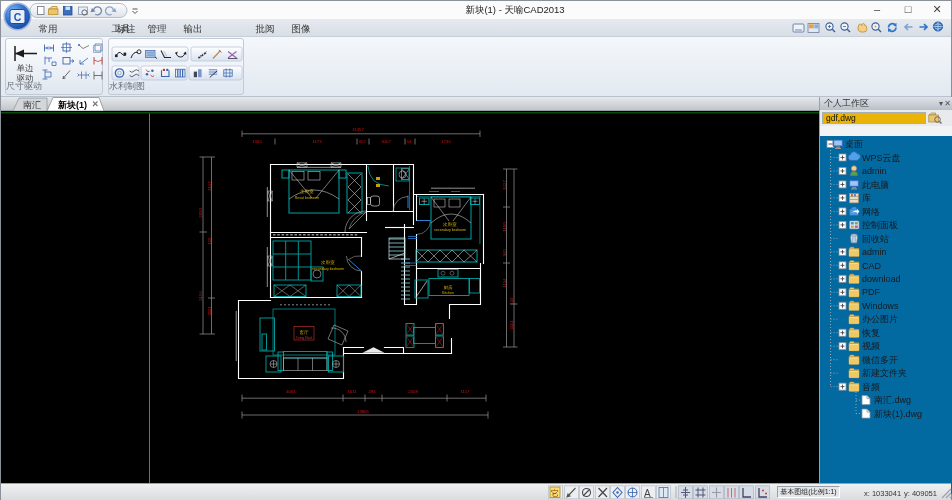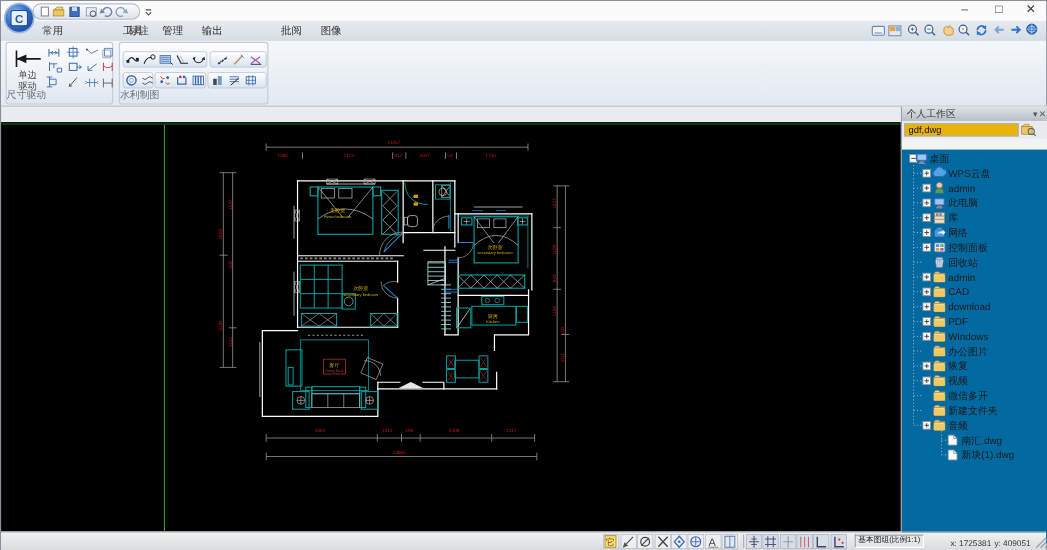--- a/index.html
+++ b/index.html
@@ -31,20 +31,21 @@
   #statusbar { position:absolute; left:0; top:482px; width:100%; height:18px; background:linear-gradient(#f0f1f2,#d8dadd); border-top:1px solid #9aa0a8; }
   #statmsg { position:absolute; left:1px; top:1px; width:458px; height:14px; background:#fff; border:1px solid #b0b4ba; font-size:8.5px; line-height:13px; padding-left:2px; color:#111; }
   .stxt { position:absolute; font-size:7.5px; color:#333; top:5px; }
   
   #wm { position:absolute; left:845px; top:450px; width:107px; height:41px; }
 </style>
 </head>
 <body>
 <div id="app">
   <div id="titlebar">
+    <div id="title" style="padding-left:78px;">新块(1) - 天喻CAD2013</div>
     <div class="winbtn" style="left:861px;">–</div>
     <div class="winbtn" style="left:892px;">□</div>
     <div class="winbtn" style="left:921px;">✕</div>
   </div>
   <svg id="qat" style="position:absolute;left:0;top:0;z-index:5;" width="200" height="36">
     <defs>
       <radialGradient id="logograd" cx="35%" cy="30%" r="75%">
         <stop offset="0%" stop-color="#7db3ef"></stop>
           <stop offset="55%" stop-color="#2f6fce"></stop>
           <stop offset="100%" stop-color="#174a9e"></stop>
@@ -241,20 +242,29 @@
             <path d="M0.8,1.8 h8.4 M0.8,4 h8.4 M0.8,6.2 h8.4" stroke="#3a66b0" stroke-width="0.8"></path>
             <path d="M1.8,9.4 l7.4,-6.6" stroke="#222" stroke-width="0.9"></path>
           </g>
           <g transform="translate(114,3)">
             <rect x="0.8" y="1.8" width="8.4" height="6.4" fill="none" stroke="#3a66b0" stroke-width="0.8"></rect>
             <path d="M3.2,0.4 v9.2 M6.8,0.4 v9.2 M0.8,5 h8.4" stroke="#3a66b0" stroke-width="0.7"></path>
           </g>
         </g>
       </svg>
     </div>
+  </div>
+  <div id="doctabs">
+    <svg width="220" height="14" style="position:absolute;left:0;top:0;">
+      <polygon points="12,14 18,1 46,1 46,14" fill="#d3d7db" stroke="#969aa0" stroke-width="0.8"></polygon>
+      <polygon points="46,14 52,0.5 98,0.5 103,14" fill="#ffffff" stroke="#888d94" stroke-width="0.8"></polygon>
+      <text x="22" y="10.5" font-size="9" fill="#333" font-family="Liberation Sans">南汇</text>
+      <text x="57" y="10.5" font-size="9" font-weight="bold" fill="#000" font-family="Liberation Sans">新块(1)</text>
+      <path d="M92,4.5 l4.5,4.5 M96.5,4.5 L92,9" stroke="#777" stroke-width="1.1"></path>
+    </svg>
   </div>
   <div id="canvas">
   <svg width="818" height="373" viewBox="0 110 818 373">
     <line x1="0" y1="111.7" x2="818" y2="111.7" stroke="#0c4a0c" stroke-width="1.4"></line>
     <line x1="148.5" y1="112.5" x2="148.5" y2="483" stroke="#2f9e2f" stroke-width="1"></line>
 
     <g stroke="#9a9a9a" stroke-width="0.7">
       <line x1="241" y1="132.8" x2="479" y2="132.8"></line>
       <line x1="241" y1="129.5" x2="241" y2="136"></line>
           <line x1="479" y1="129.5" x2="479" y2="136"></line>
@@ -753,16 +763,16 @@
       <g transform="translate(209,1.5)">
           <path d="M2,1.5 V10.5 H10" stroke="#446" stroke-width="1.3" fill="none"></path>
           <circle cx="6" cy="4" r="1" fill="#c83a3a"></circle>
           <circle cx="9" cy="7" r="1" fill="#c83a3a"></circle>
         </g>
     </svg>
     <svg width="12" height="12" style="position:absolute;left:940px;top:4px;">
         <path d="M10,1 L1,10 M10,5 L5,10 M10,9 L9,10" stroke="#9aa0a8" stroke-width="1.2"></path>
       </svg>
     <div style="position:absolute;left:776px;top:2px;width:63px;height:12px;background:#e4e6e9;border:1px solid #9aa0a8;border-right-color:#fff;border-bottom-color:#fff;font-size:7px;line-height:10px;color:#222;text-align:center;">基本图组(比例1:1)</div>
-    <div class="stxt" style="left:863px;">x: 1725381</div>
+    <div class="stxt" style="left:863px;">x: 1033041</div>
     <div class="stxt" style="left:903px;">y: 409051</div>
   </div>
 </div>
 
 </body></html>

